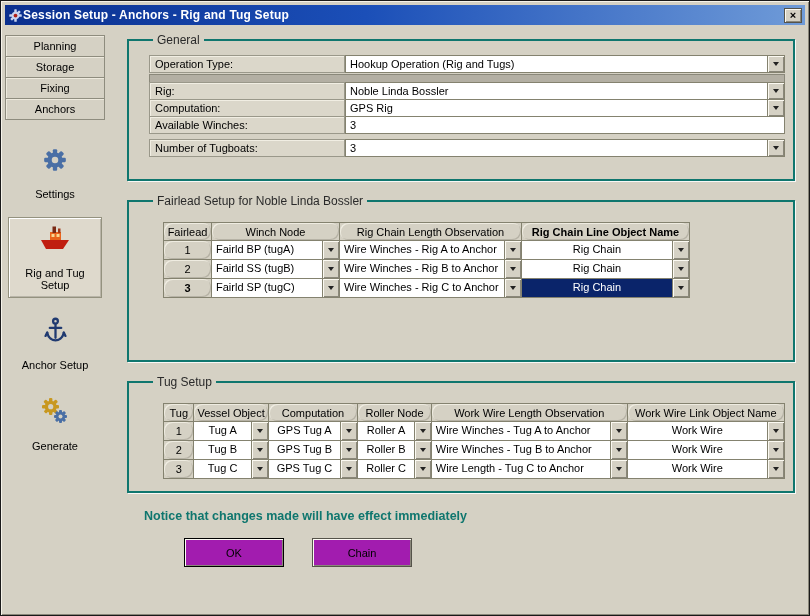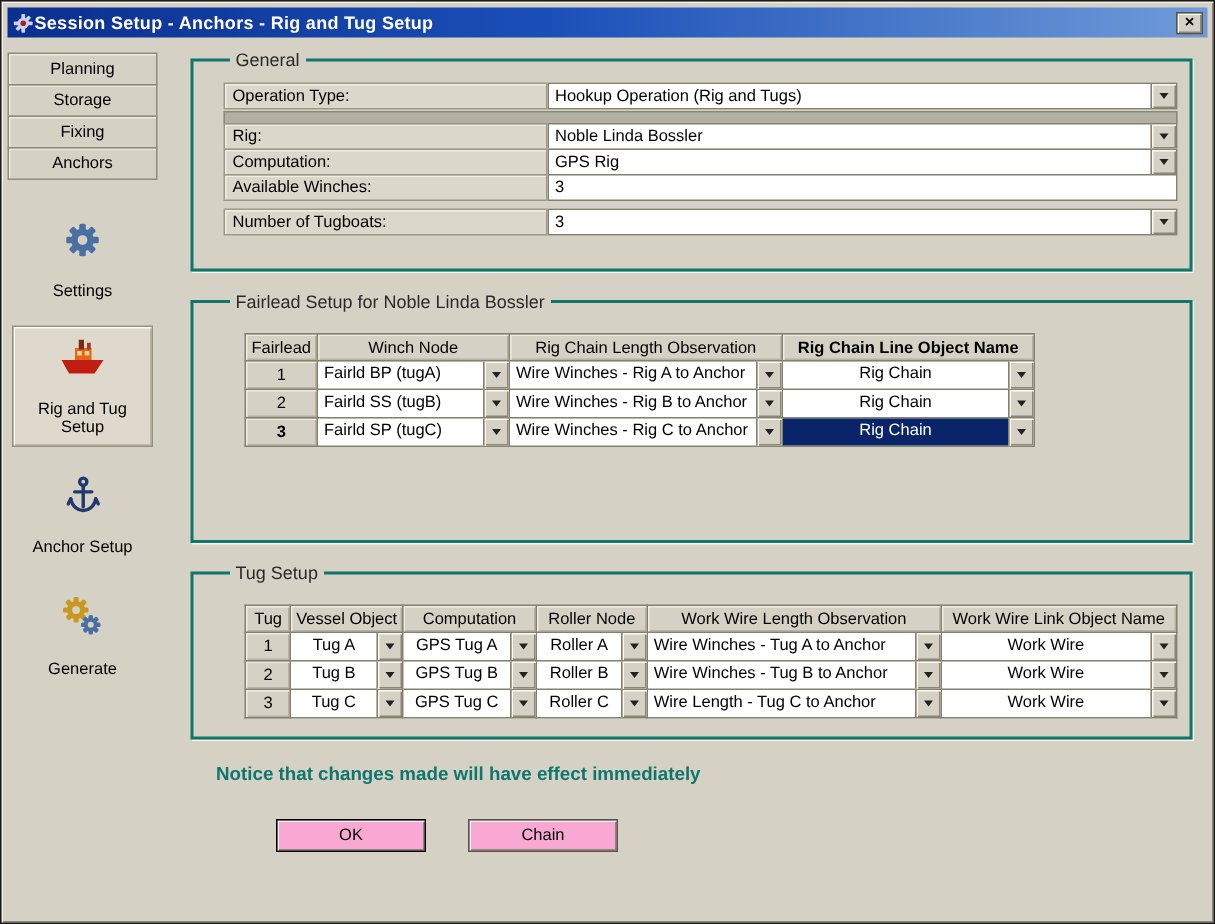--- a/index.html
+++ b/index.html
@@ -45,21 +45,21 @@
   
   fieldset {
     border:2px solid #0f766e; box-shadow:1px 1px 0 rgba(255,255,255,.85);
     padding:6px 8px 0 20px; margin-bottom:13px; width:100%;
   }
   legend { font-size:12px; color:#2a2a2a; padding:0 4px; margin-left:4px; }
   
   .frow { display:flex; height:18px; margin-top:-1px; }
   .frow.first { margin-top:2px; }
   .flabel {
-    width:216px; flex:none; background:#dbd7ca; border:1px solid #9a988a;
+    width:196px; flex:none; background:#dbd7ca; border:1px solid #9a988a;
     box-shadow: inset 1px 1px 0 #f1eee3;
     font-size:11px; display:flex; align-items:center; padding-left:5px;
   }
   .sep-bar { height:9px; background:#b3afa3; border:1px solid #8a887a; margin-top:1px; }
   .gap6 { height:6px; }
   .combo { flex:1; display:flex; background:#fff; border:1px solid #84826f; }
   .combo .ct { flex:1; font-size:11px; padding:2px 4px 0; white-space:nowrap; overflow:hidden; }
   .cbtn {
     width:17px; flex:none; background:#d5d1c4; border-left:1px solid #84826f;
     box-shadow: inset 1px 1px 0 #fcfaf2, inset -1px -1px 0 #8a877a;
@@ -69,37 +69,37 @@
   .tinput {
     flex:1; background:#fff; border:1px solid #84826f; font-size:11px;
     font-family:"Liberation Sans", sans-serif; padding:0 4px;
   }
   
   table { border-collapse:collapse; table-layout:fixed; margin:8px 0 0 14px; }
   th, td { border:1px solid #84826f; font-size:11px; font-weight:normal; height:18px; padding:0; }
   th, td.rowhead {
     background:#d5d1c4; text-align:center;
     box-shadow: inset 1px 1px 0 #efece1, inset -1px -1px 0 #b6b2a5;
+    border-radius: 8px;
   }
   th { padding:0 3px; }
   td.cell { background:#fff; }
   .cell-combo { display:flex; height:18px; align-items:stretch; }
   .cell-combo .ct { flex:1; font-size:11px; padding:2px 4px 0; white-space:nowrap; overflow:hidden; }
   .cell-combo.center .ct { text-align:center; }
   td.cell.sel .ct { background:#0a246a; color:#fff; }
   .bold { font-weight:bold; }
   
   .notice { margin:16px 0 0 17px; font-size:12.5px; font-weight:bold; color:#0f766e; }
   .btn-row { margin-top:15px; display:flex; gap:28px; padding-left:57px; }
   .pbtn {
-    width:100px; height:22px; background:#f9a8d4; font-size:11px;
+    width:100px; height:29px; background:#a21caf; font-size:11px;
     font-family:"Liberation Sans", sans-serif;
     border:1px solid #55534a;
     box-shadow: inset 1px 1px 0 #fcfaf2, inset -1px -1px 0 #8a877a;
-    margin-top: 8px;
   }
   .pbtn.default { border:1px solid #000; }
   svg { display:block; }
 </style>
 </head>
 <body>
 
 <div class="window">
 
   <div class="titlebar">

